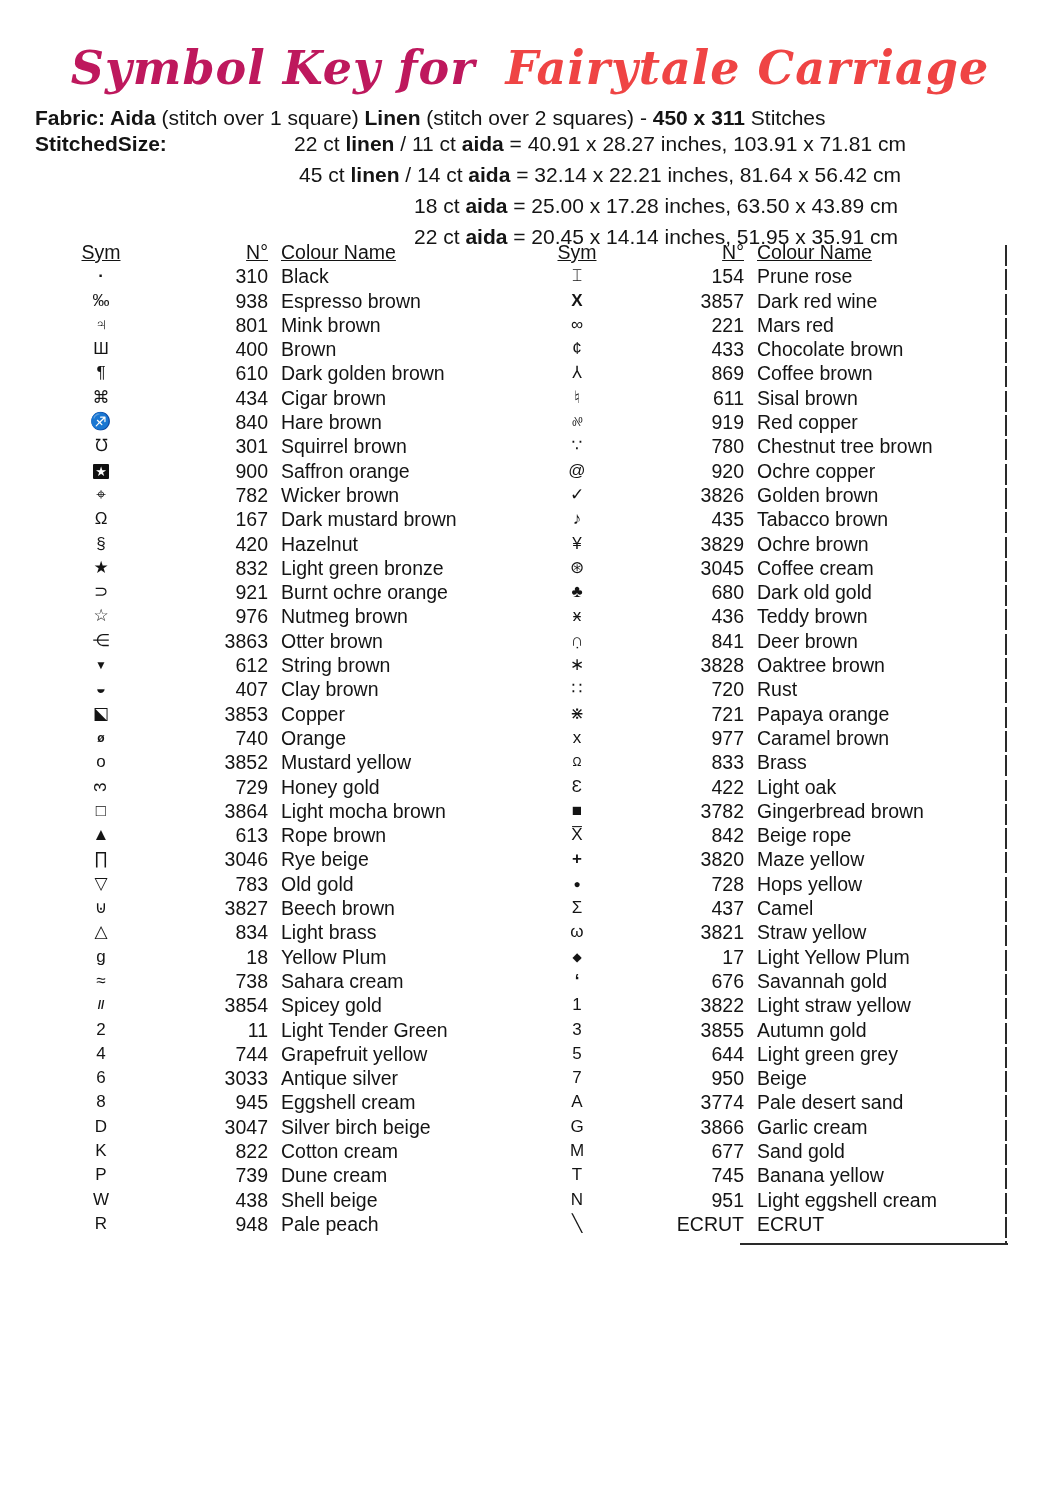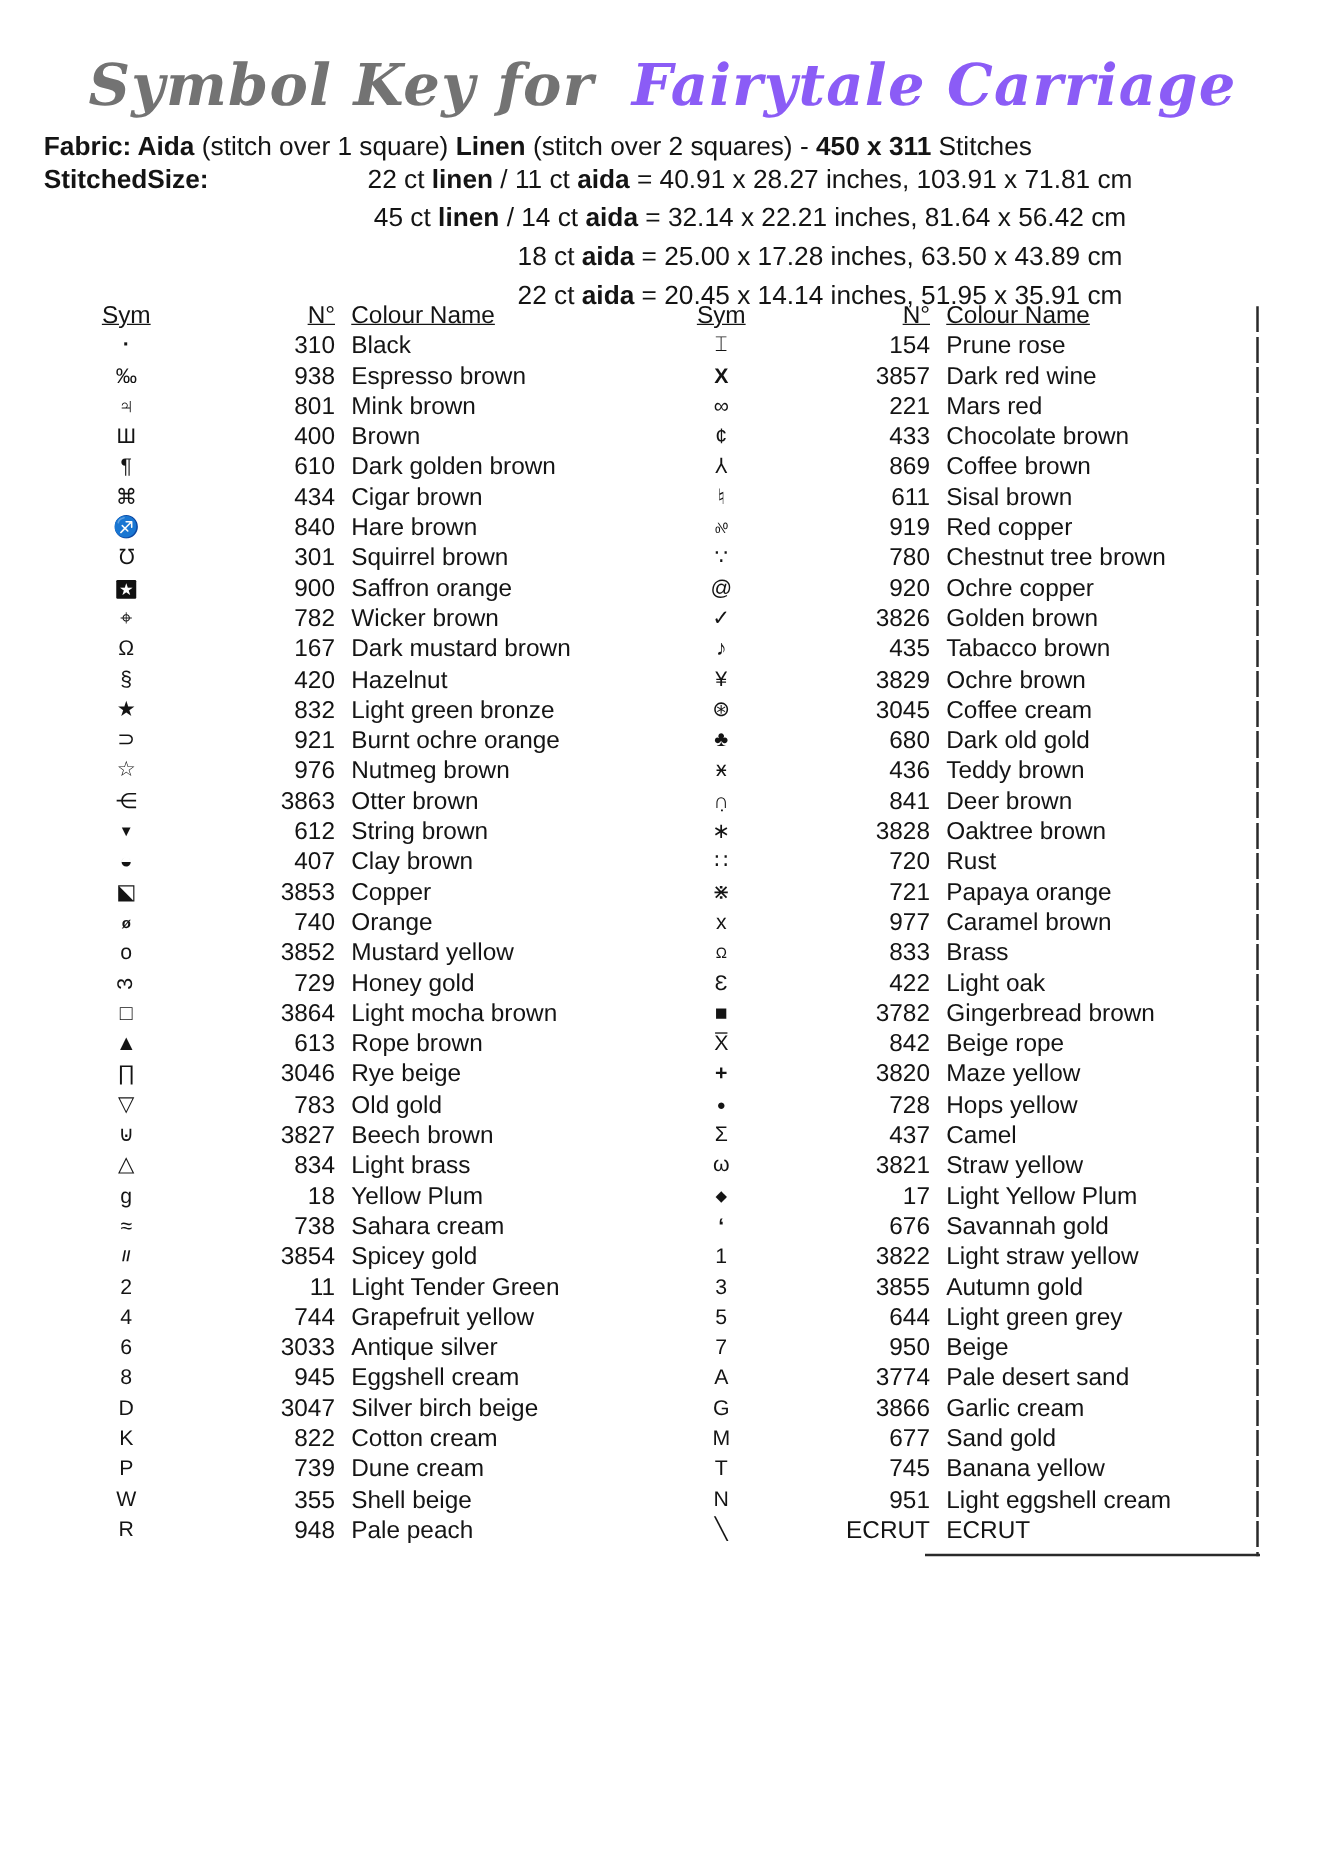--- a/index.html
+++ b/index.html
@@ -5,21 +5,21 @@
   html,body{margin:0;padding:0;}
   body{
     width:1060px;height:1500px;background:#ffffff;position:relative;
     font-family:"Liberation Sans", sans-serif;color:#141414;
     -webkit-font-smoothing:antialiased;
   }
   
   .title{margin-top:44px;text-align:center;white-space:nowrap;
     font-family:"DejaVu Serif", serif;font-style:italic;font-weight:bold;
     font-size:46px;line-height:1.05;}
-  .title .t-prefix{color:#737373;letter-spacing:1px;}
+  .title .t-prefix{color:#be185d;letter-spacing:1px;}
   .title .t-name{letter-spacing:1px;margin-left:14px;}
   
   .fabric{margin:14px 0 0 35px;font-size:21px;white-space:nowrap;}
   .bb{font-weight:bold;text-align:center;}
   
   .stitched{display:flex;margin:2px 0 0 35px;font-size:21px;}
   .stitched-label{font-weight:bold;width:190px;flex:0 0 auto;}
   .stitched-lines{width:750px;text-align:center;}
   .stitched-lines .sline{margin-bottom:7px;white-space:nowrap;}
   .stitched-lines .sline.indent{padding-left:112px;}
@@ -48,21 +48,21 @@
   
   .vrule{position:absolute;left:1005px;top:245px;width:2px;height:1000px;
     background:repeating-linear-gradient(180deg,#2a2a2a 0 21px,transparent 21px 24.3px);}
   .hrule{position:absolute;left:740px;top:1243px;width:268px;height:2px;background:#2a2a2a;}
 </style>
 </head>
 <body>
 
 <div class="title">
   <span class="t-prefix">Symbol Key for</span>
-  <span class="t-name" style="color: #8b5cf6;">Fairytale Carriage</span>
+  <span class="t-name" style="color: #ef4444;">Fairytale Carriage</span>
 </div>
 
 <div class="fabric"><span class="bb">Fabric:  Aida</span><span>  (stitch over 1 square)  </span><span class="bb">Linen</span><span>  (stitch over 2 squares) - </span><span class="bb"> 450 x 311</span><span> Stitches</span></div>
 
 <div class="stitched">
   <div class="stitched-label">StitchedSize:</div>
   <div class="stitched-lines">
     <div class="sline"><span>22 ct </span><span class="bb">linen</span><span> / 11 ct </span><span class="bb">aida</span><span> = 40.91 x 28.27 inches, 103.91 x 71.81 cm</span></div>
     <div class="sline"><span>45 ct </span><span class="bb">linen</span><span> / 14 ct </span><span class="bb">aida</span><span> = 32.14 x 22.21 inches, 81.64 x 56.42 cm</span></div>
     <div class="sline indent"><span>18 ct </span><span class="bb">aida</span><span>  = 25.00 x 17.28 inches, 63.50 x 43.89 cm</span></div>
@@ -263,21 +263,21 @@
           <span class="num">822</span>
           <span class="name">Cotton cream</span>
         </div>
         <div class="row">
           <span class="sym"><span class="g">P</span></span>
           <span class="num">739</span>
           <span class="name">Dune cream</span>
         </div>
         <div class="row">
           <span class="sym"><span class="g">W</span></span>
-          <span class="num">355</span>
+          <span class="num">438</span>
           <span class="name">Shell beige</span>
         </div>
         <div class="row">
           <span class="sym"><span class="g">R</span></span>
           <span class="num">948</span>
           <span class="name">Pale peach</span>
         </div>
       </div>
   </div>
   <div class="col right">

